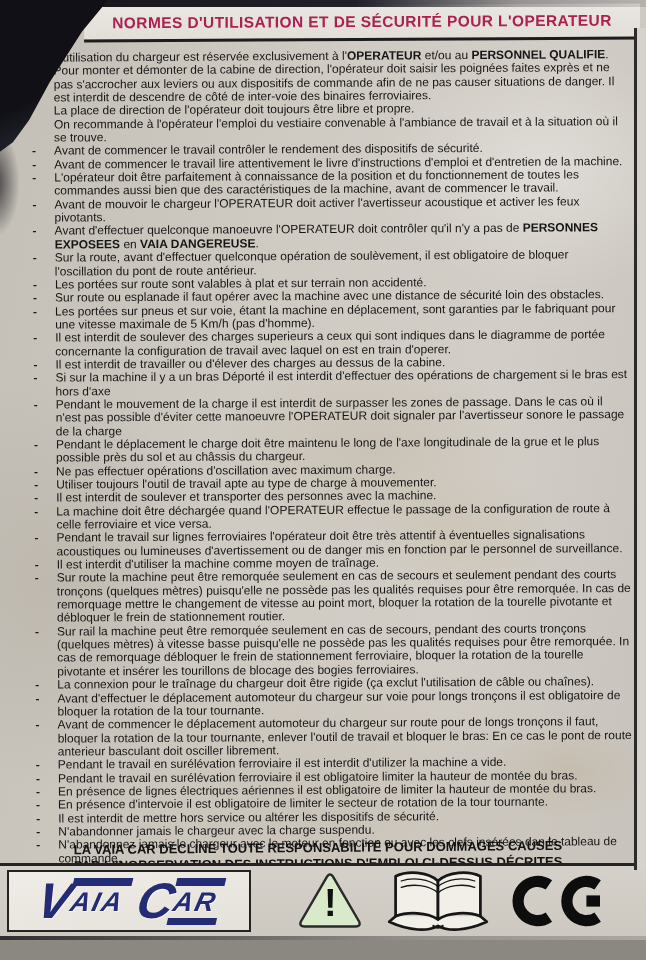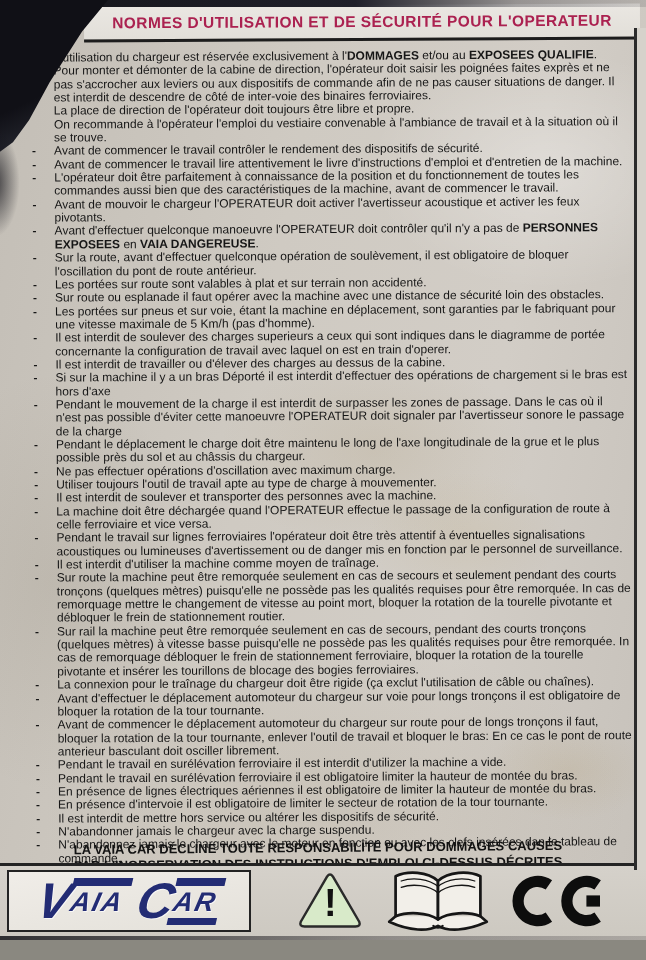--- a/index.html
+++ b/index.html
@@ -111,21 +111,21 @@
   <div class="corner-shadow"></div>
   <div class="smudge"></div>
 
   <div class="title-band">
     <h1>NORMES D'UTILISATION ET DE SÉCURITÉ POUR L'OPERATEUR</h1>
   </div>
 
   <div class="rules" id="rules-list">
       <div class="rule">
         <span class="dash"></span>
-        <span class="txt">L'utilisation du chargeur est réservée exclusivement à l'<b>DOMMAGES</b> et/ou au <b>EXPOSEES QUALIFIE</b>.</span>
+        <span class="txt">L'utilisation du chargeur est réservée exclusivement à l'<b>OPERATEUR</b> et/ou au <b>PERSONNEL QUALIFIE</b>.</span>
       </div>
       <div class="rule">
         <span class="dash"></span>
         <span class="txt">Pour monter et démonter de la cabine de direction, l'opérateur doit saisir les poignées faites exprès et ne pas s'accrocher aux leviers ou aux dispositifs de commande afin de ne pas causer situations de danger. Il est interdit de descendre de côté de inter-voie des binaires ferroviaires.</span>
       </div>
       <div class="rule">
         <span class="dash"></span>
         <span class="txt">La place de direction de l'opérateur doit toujours être libre et propre.</span>
       </div>
       <div class="rule">

